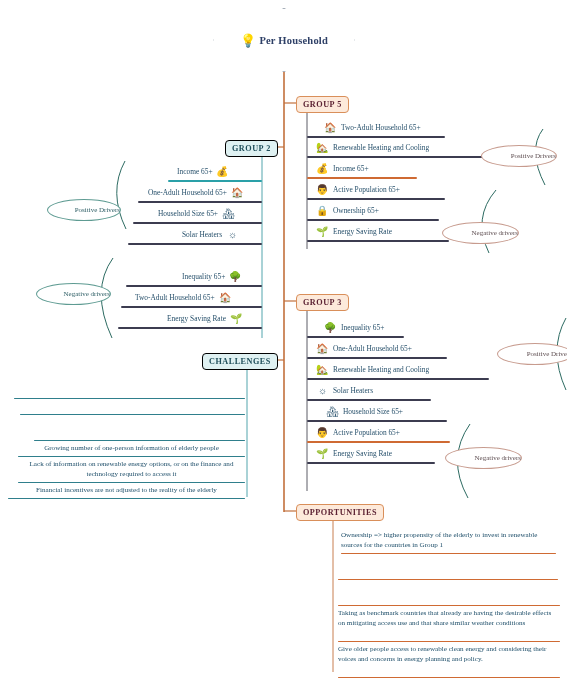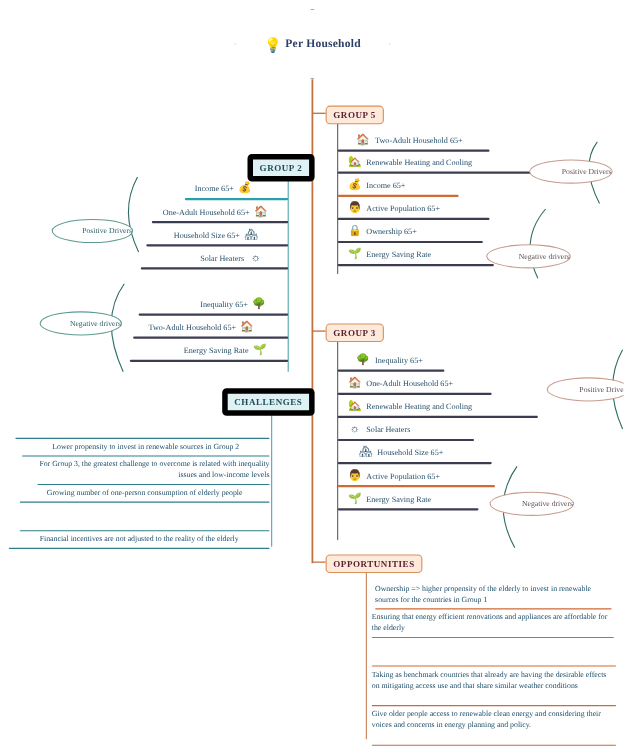--- a/index.html
+++ b/index.html
@@ -16,21 +16,21 @@
   .root .rlabel{position:absolute;left:0;top:0;width:142px;height:64px;
        display:flex;align-items:center;justify-content:center;gap:3px;
        font-size:10.5px;font-weight:bold;color:#2d3f66;letter-spacing:.2px;}
   .bulb{font-size:13px;line-height:1;color:#5566aa;}
 
   
   .badge{position:absolute;display:flex;align-items:center;justify-content:center;
          font-size:8.2px;font-weight:bold;letter-spacing:.5px;border-radius:4px;
          white-space:nowrap;padding:0 6px;height:15px;}
   .badge.orange{background:#fdeadb;border:1px solid #d98f5a;color:#5c2233;}
-  .badge.teal{background:#dff1f2;border:5px solid #000000;color:#1f4e5a;}
+  .badge.teal{background:#dff1f2;border:1px solid #000000;color:#1f4e5a;}
 
   
   .row{position:absolute;display:flex;align-items:center;height:17px;
        font-size:7.4px;color:#27506b;white-space:nowrap;}
   .row .ic{width:17px;height:14px;display:inline-flex;align-items:center;
            justify-content:center;font-size:10px;line-height:1;}
   .row .tx{padding:0 2px;}
   .ul{position:absolute;height:1.6px;background:#3c3c50;border-radius:1px;}
   .ul.orange{background:#cf6a33;height:1.6px;}
   .ul.teal{background:#2aa0a8;height:1.6px;}
@@ -248,42 +248,40 @@
   <div class="ell tanE" style="left:445px;top:447px;width:75px;height:20px;">
     <span>Negative drivers</span>
   </div>
 
   <div class="badge teal" style="left:202px;top:353px;">
     <span>CHALLENGES</span>
   </div>
 
   <div class="sep teal" style="left:14px;top:398px;width:231px;"></div>
 
-  <div class="tline c" style="left:20px;top:402px;width:225px;">Lower propensity to invest in renewable sources in Group 2</div>
   <div class="sep teal" style="left:20px;top:414px;width:225px;"></div>
 
-  <div class="tline r" style="left:24px;top:418px;width:221px;">For Group 3, the greatest challenge to overcome is related with inequality issues and low-income levels</div>
   <div class="sep teal" style="left:34px;top:440px;width:211px;"></div>
 
-  <div class="tline c" style="left:18px;top:444px;width:227px;">Growing number of one-person consumption of elderly people</div>
+  <div class="tline c" style="left:18px;top:444px;width:227px;">Growing number of one-person information of elderly people</div>
   <div class="sep teal" style="left:18px;top:456px;width:227px;"></div>
 
+  <div class="tline c" style="left:18px;top:460px;width:227px;">Lack of information on renewable energy options, or on the finance and technology required to access it</div>
   <div class="sep teal" style="left:18px;top:482px;width:227px;"></div>
 
   <div class="tline c" style="left:8px;top:486px;width:237px;">Financial incentives are not adjusted to the reality of the elderly</div>
   <div class="sep teal" style="left:8px;top:498px;width:237px;"></div>
 
   <div class="badge orange" style="left:296px;top:504px;">
     <span>OPPORTUNITIES</span>
   </div>
 
   <div class="tline l" style="left:341px;top:531px;width:215px;">Ownership =&gt; higher propensity of the elderly to invest in renewable sources for the countries in Group 1</div>
   <div class="sep orange" style="left:341px;top:553px;width:215px;"></div>
 
-  <div class="tline l" style="left:338px;top:557px;width:220px;">Ensuring that energy efficient renovations and appliances are affordable for the elderly</div>
   <div class="sep orange" style="left:338px;top:579px;width:220px;"></div>
 
   <div class="sep orange" style="left:338px;top:605px;width:222px;"></div>
 
   <div class="tline l" style="left:338px;top:609px;width:222px;">Taking as benchmark countries that already are having the desirable effects on mitigating access use and that share similar weather conditions</div>
   <div class="sep orange" style="left:338px;top:641px;width:222px;"></div>
 
   <div class="tline l" style="left:338px;top:645px;width:222px;">Give older people access to renewable clean energy and considering their voices and concerns in energy planning and policy.</div>
   <div class="sep orange" style="left:338px;top:677px;width:222px;"></div>
 

